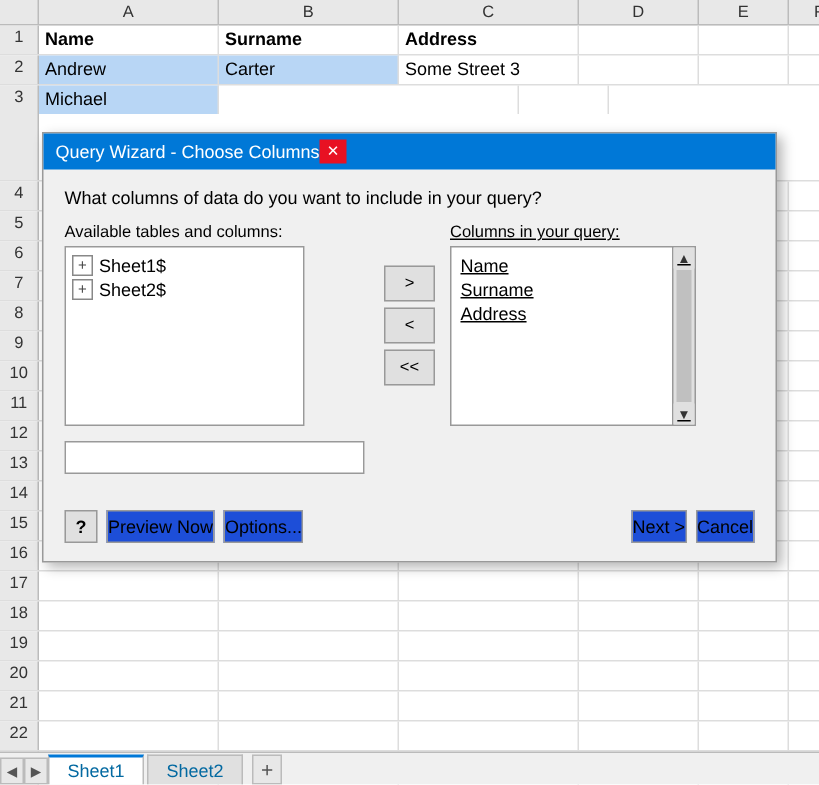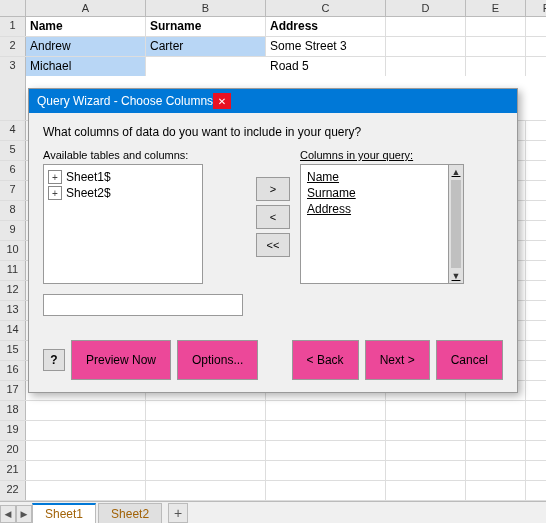--- a/index.html
+++ b/index.html
@@ -261,23 +261,23 @@
       border: 1px solid #999;
       display: flex;
       align-items: center;
       justify-content: center;
       font-size: 12px;
       font-weight: bold;
       cursor: pointer;
       color: #000;
     }
     .footer-btn {
-      height: 40px;
-      padding: 0 14px;
-      background: #ec4899;
+      height: 22px;
+      padding: 0 0;
+      background: #1d4ed8;
       border: 1px solid #999;
       cursor: pointer;
       font-size: 12px;
       color: #000;
     }
     .spacer { flex: 1; }
 
     
     .sheet-tabs-area {
       position: absolute;
@@ -306,21 +306,21 @@
       height: 20px;
       padding: 0 12px;
       border: 1px solid #bbb;
       border-bottom: none;
       background: #e0e0e0;
       cursor: pointer;
       font-size: 12px;
       display: flex;
       align-items: center;
       margin-right: 2px;
-      color: #a16207;
+      color: #0369a1;
     }
     .sheet-tab.active {
       background: white;
       border-top: 2px solid #0078d7;
     }
     .add-sheet-btn {
       width: 20px;
       height: 20px;
       background: #e8e8e8;
       border: 1px solid #bbb;
@@ -367,21 +367,20 @@
       <div class="grid-cell col-c">Some Street 3</div>
       <div class="grid-cell col-d"></div>
       <div class="grid-cell col-e"></div>
       <div class="grid-cell col-f"></div>
     </div>
 
     <div class="grid-row highlighted">
       <div class="row-num-cell">3</div>
       <div class="grid-cell col-a" style="background:#b8d6f5;">Michael</div>
       <div class="grid-cell col-b" style="background:#b8d6f5;margin-top:44px;">Johnson</div>
-      <div class="grid-cell col-c">Road 5</div>
       <div class="grid-cell col-d"></div>
       <div class="grid-cell col-e"></div>
       <div class="grid-cell col-f"></div>
     </div>
 
     <div id="empty-rows">
         <div class="grid-row">
           <div class="row-num-cell">4</div>
       <div class="grid-cell col-a"></div>
       <div class="grid-cell col-b"></div>
@@ -623,21 +622,20 @@
       <div class="preview-section">
         <input class="preview-input" type="text" value="" style="">
       </div>
     </div>
 
     <div class="dialog-footer">
       <button class="help-btn">?</button>
       <button class="footer-btn">Preview Now</button>
       <button class="footer-btn">Options...</button>
       <div class="spacer"></div>
-      <button class="footer-btn">&lt; Back</button>
       <button class="footer-btn">Next &gt;</button>
       <button class="footer-btn">Cancel</button>
     </div>
   </div>
 
   <div class="sheet-tabs-area">
     <div class="tab-scroll-btn">◀</div>
     <div class="tab-scroll-btn">▶</div>
     <div class="sheet-tab active">Sheet1</div>
     <div class="sheet-tab">Sheet2</div>

